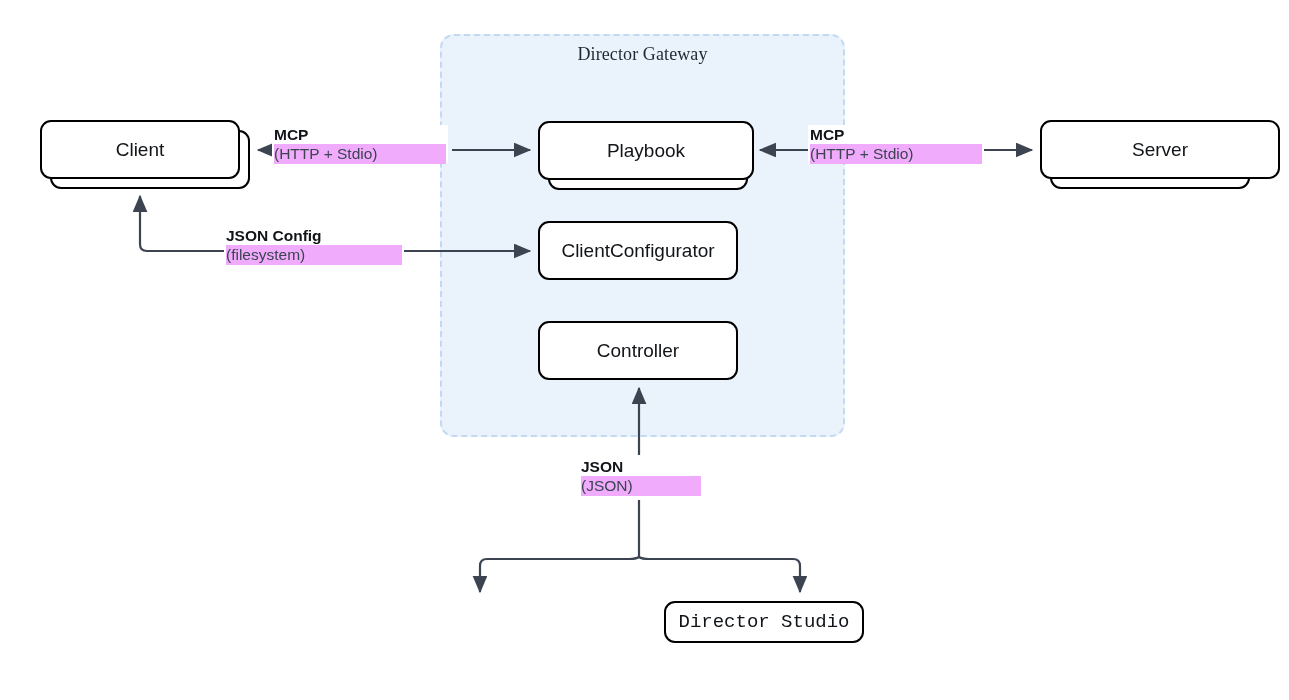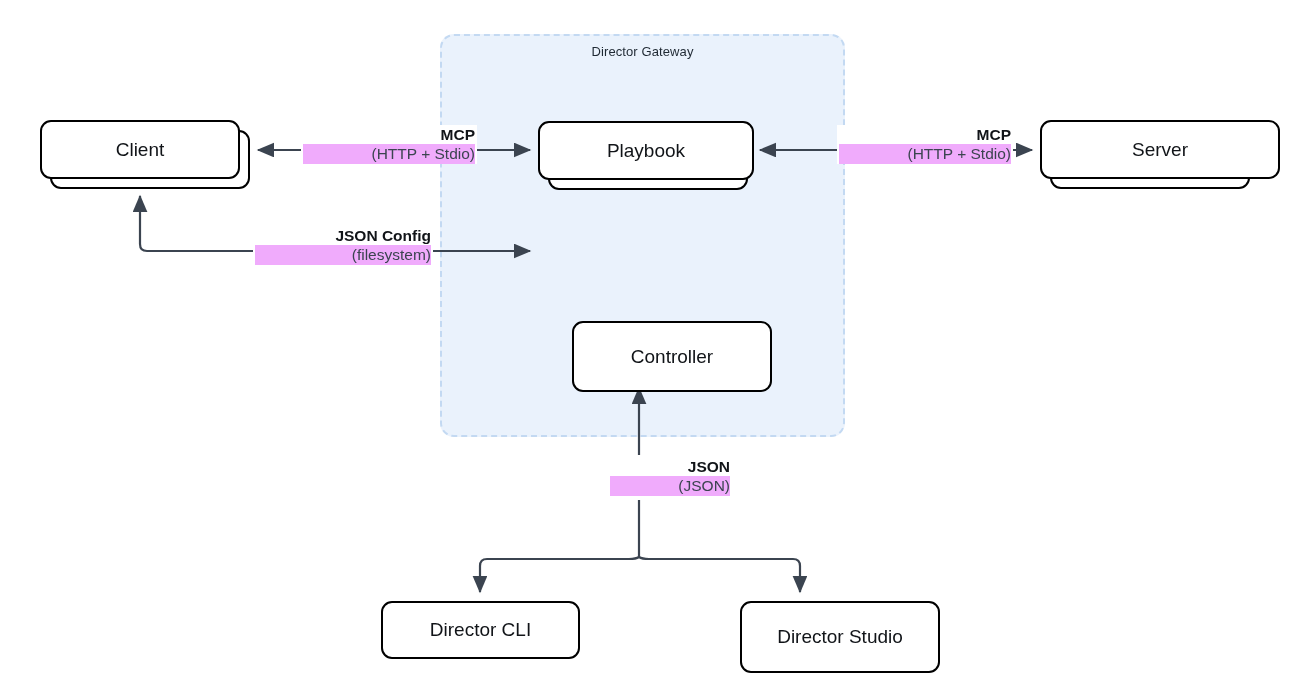--- a/index.html
+++ b/index.html
@@ -38,23 +38,24 @@
     border: 2px dashed #c3d9f2;
     border-radius: 14px;
     box-sizing: border-box;
   }
   .gateway-title {
     position: absolute;
     left: 440px;
     top: 44px;
     width: 405px;
     text-align: center;
-    font-size: 13px;
+    font-size: 18px;
     color: #1f2933;
     letter-spacing: 0.1px;
+    font-family: Liberation Serif, serif;
   }
 
   
   .node {
     position: absolute;
     box-sizing: border-box;
     background: #ffffff;
     border: 2.6px solid #000000;
     border-radius: 11px;
     display: flex;
@@ -69,27 +70,26 @@
     box-sizing: border-box;
     background: #ffffff;
     border: 2.6px solid #000000;
     border-radius: 11px;
     z-index: 2;
   }
 
   
   .edge-label {
     position: absolute;
-    text-align: right;
+    text-align: left;
     z-index: 4;
     color: #1f2933;
     line-height: 1.25;
     background: #ffffff;
     padding: 0 2px;
-    margin-left: 29px;
   }
   .edge-label .lbl-main {
     display: block;
     font-weight: bold;
     font-size: 15.5px;
     color: #111418;
     background: #ffffff;
   }
   .edge-label .lbl-sub {
     display: block;
@@ -142,30 +142,30 @@
   <div class="node-shadow" style="left:548px; top:131px; width:200px; height:59px;"></div>
   <div class="node" style="left:538px; top:121px; width:216px; height:59px;">
     <span>Playbook</span>
   </div>
 
   <div class="node-shadow" style="left:1050px; top:130px; width:200px; height:59px;"></div>
   <div class="node" style="left:1040px; top:120px; width:240px; height:59px;">
     <span>Server</span>
   </div>
 
+  <div class="node" style="left:538px; top:221px; width:200px; height:59px;">
+    <span>ClientConfigurator</span>
+  </div>
 
-  <div class="node" style="left:538px; top:321px; width:200px; height:71px;margin-left:34px;">
+  <div class="node" style="left:538px; top:321px; width:200px; height:59px;">
     <span>Controller</span>
   </div>
 
-  <div class="node" style="left:381px; top:601px; width:199px; height:58px;">
-    <span>Director CLI</span>
-  </div>
 
-  <div class="node" style="left:740px; top:601px; width:200px; height:72px;">
+  <div class="node" style="left:664px; top:601px; width:200px; height:42px;font-family:Liberation Mono, monospace;">
     <span>Director Studio</span>
   </div>
 
   <div class="edge-label" style="left:272px; top:125px; width:172px;">
     <span class="lbl-main">MCP</span>
     <span class="lbl-sub">(HTTP + Stdio)</span>
   </div>
 
   <div class="edge-label" style="left:808px; top:125px; width:172px;">
     <span class="lbl-main">MCP</span>

